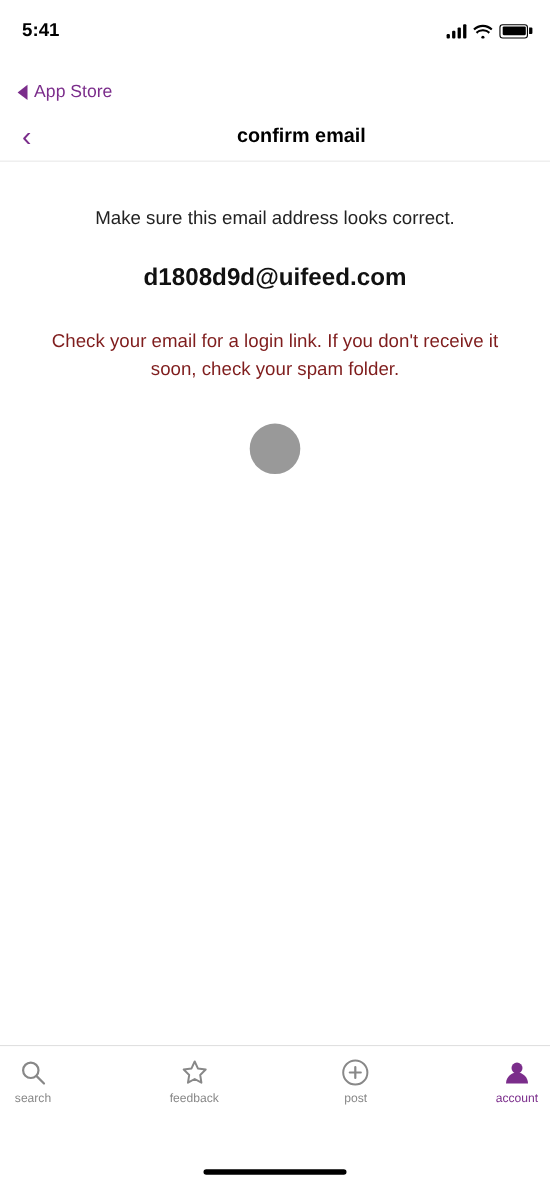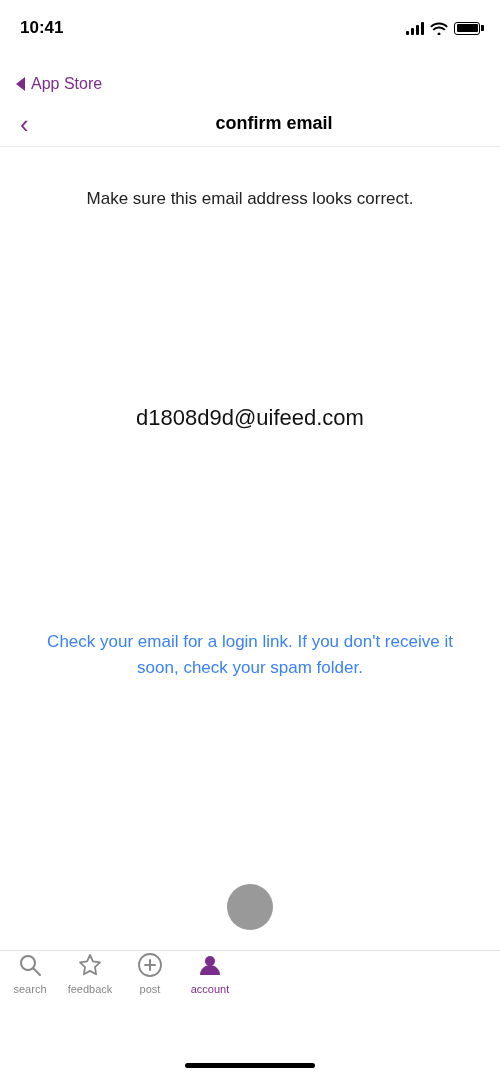--- a/index.html
+++ b/index.html
@@ -129,61 +129,61 @@
       margin-left: 48px;
     }
 
     
     .main-content {
       flex: 1;
       display: flex;
       flex-direction: column;
       align-items: center;
       padding: 40px 30px 20px 30px;
-      justify-content: space-between;
     }
 
     .subtitle-text {
       font-size: 17px;
       color: #222;
       text-align: center;
       margin-bottom: 28px;
       line-height: 1.4;
     }
 
     .email-address {
       font-size: 22px;
-      font-weight: 400;
+      font-weight: 700;
       color: #111;
       text-align: center;
       margin-bottom: 32px;
     }
 
     .instruction-text {
       font-size: 17px;
-      color: #3b82f6;
+      color: #7f1d1d;
       text-align: center;
       line-height: 1.55;
       margin-bottom: 36px;
     }
 
     .loading-circle {
       width: 46px;
       height: 46px;
       border-radius: 50%;
       background: #999;
     }
 
     
     .tab-bar {
       height: 100px;
       border-top: 1px solid #e0e0e0;
       display: flex;
       align-items: flex-start;
-      justify-content: flex-start;
+      justify-content: space-between;
+      padding-top: 10px;
       background: #fff;
     }
     .tab-item {
       display: flex;
       flex-direction: column;
       align-items: center;
       gap: 4px;
       cursor: pointer;
       min-width: 60px;
     }
@@ -219,21 +219,21 @@
       width: 130px;
       height: 5px;
       background: #000;
       border-radius: 3px;
     }
   </style>
 </head>
 <body>
 
 <div class="status-bar">
-  <span class="status-time">10:41</span>
+  <span class="status-time">5:41</span>
   <div class="status-icons">
     <div class="signal-bars">
       <span></span>
         <span></span>
         <span></span>
         <span></span>
     </div>
     <svg width="18" height="14" viewBox="0 0 18 14">
       <path d="M9 11.5a1.5 1.5 0 1 1 0 3 1.5 1.5 0 0 1 0-3z" fill="#000"></path>
       <path d="M9 7.5C11 7.5 12.8 8.3 14.1 9.6l1.4-1.4A8.5 8.5 0 0 0 9 5.5a8.5 8.5 0 0 0-6.5 2.7l1.4 1.4C5.2 8.3 7 7.5 9 7.5z" fill="#000"></path>

